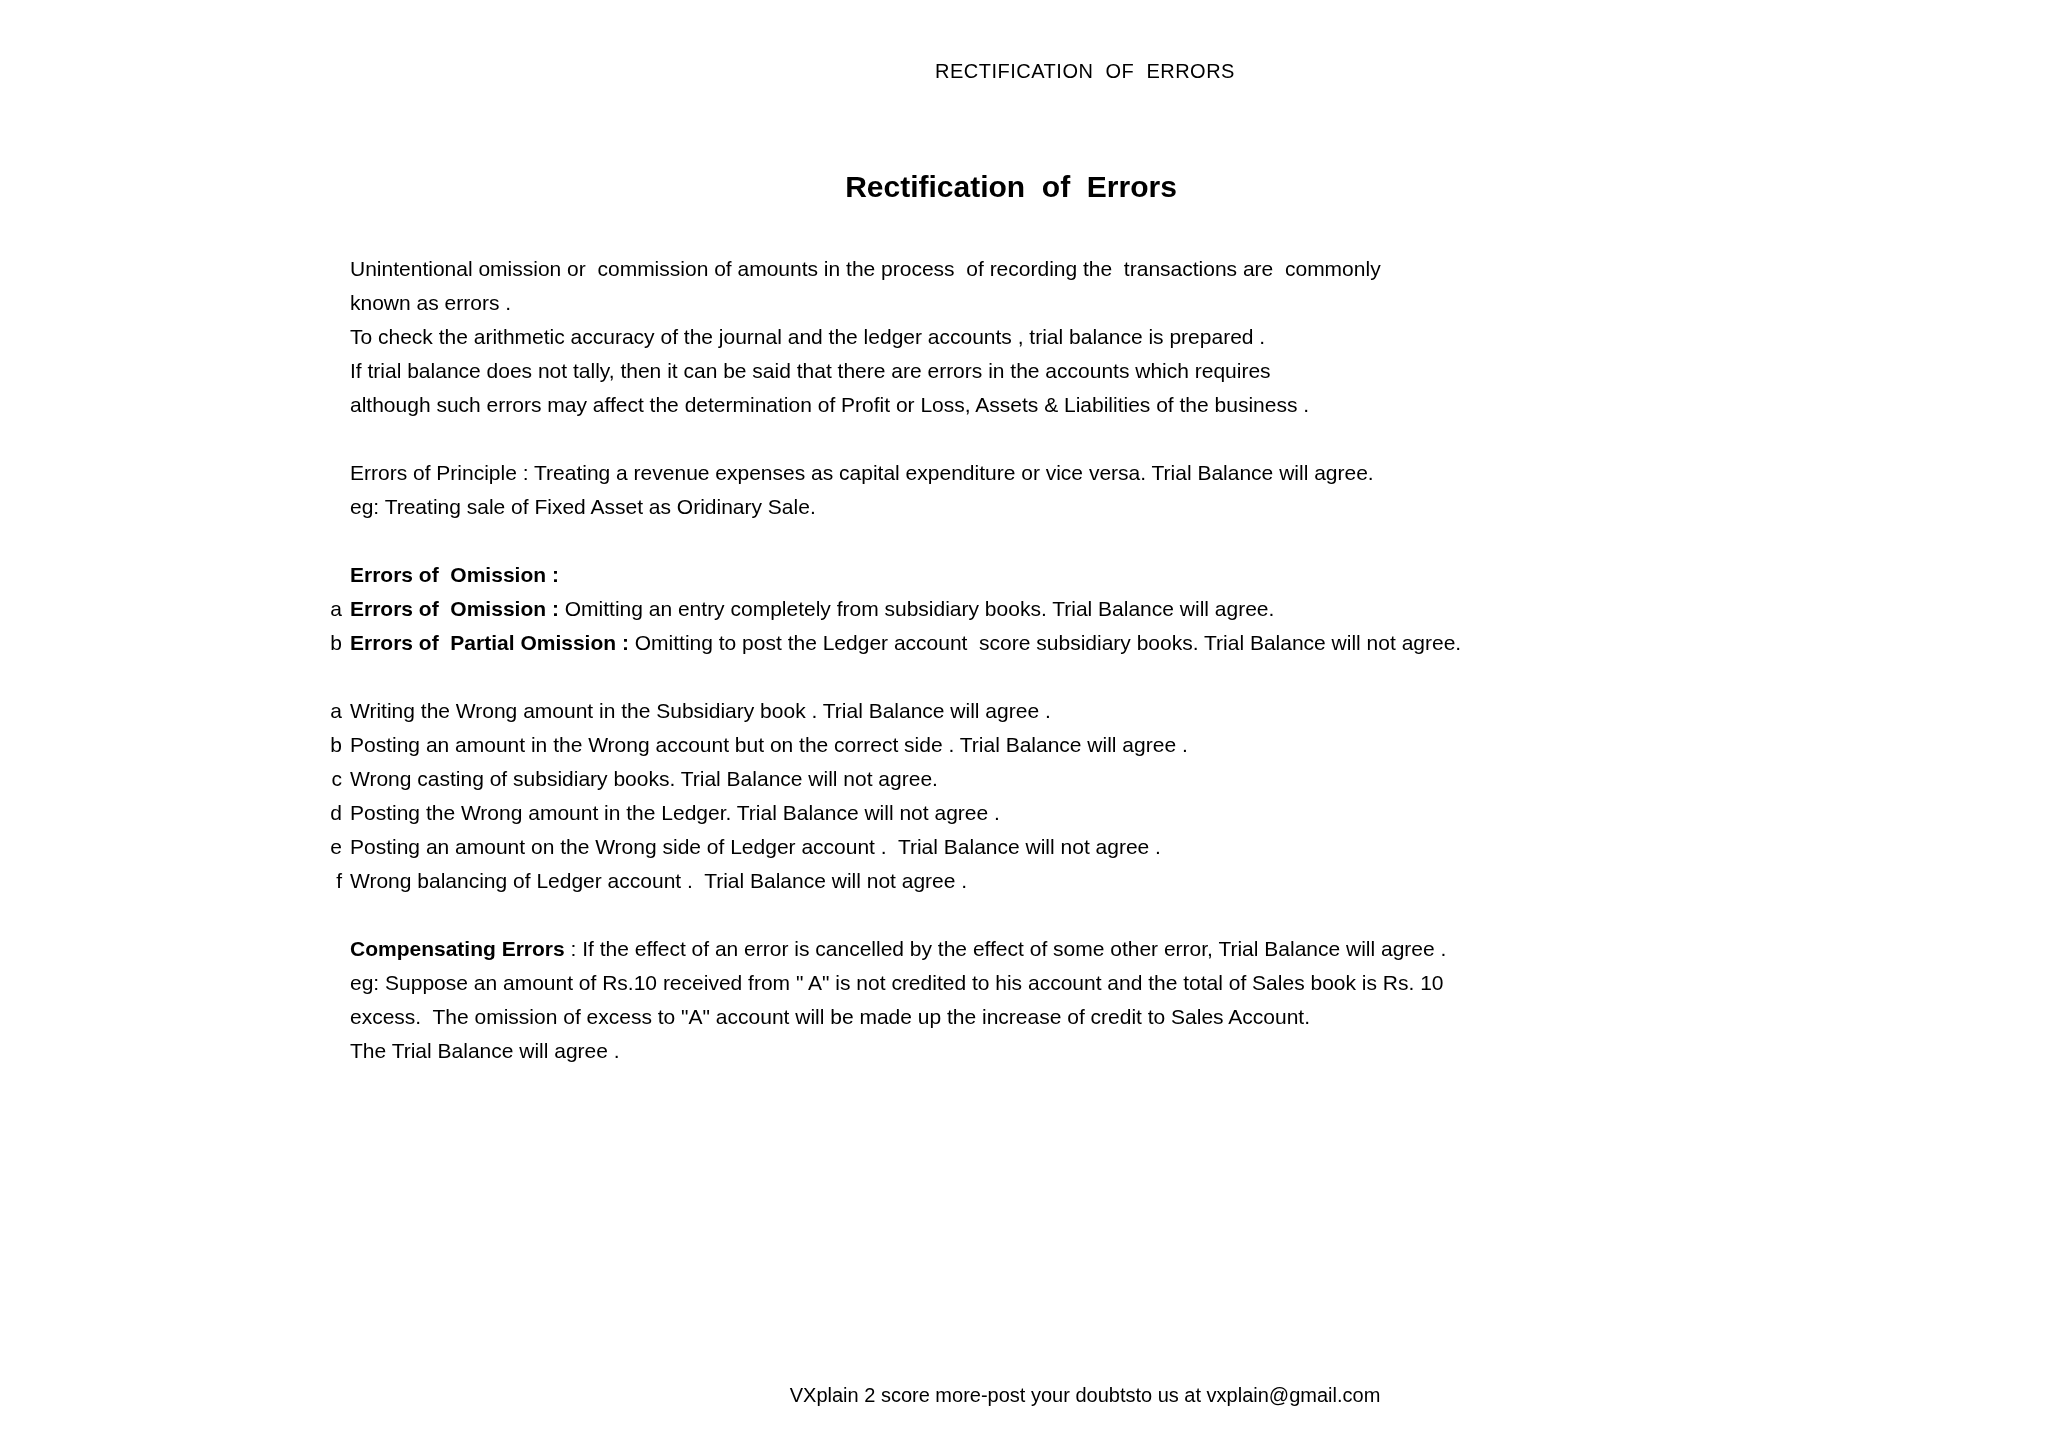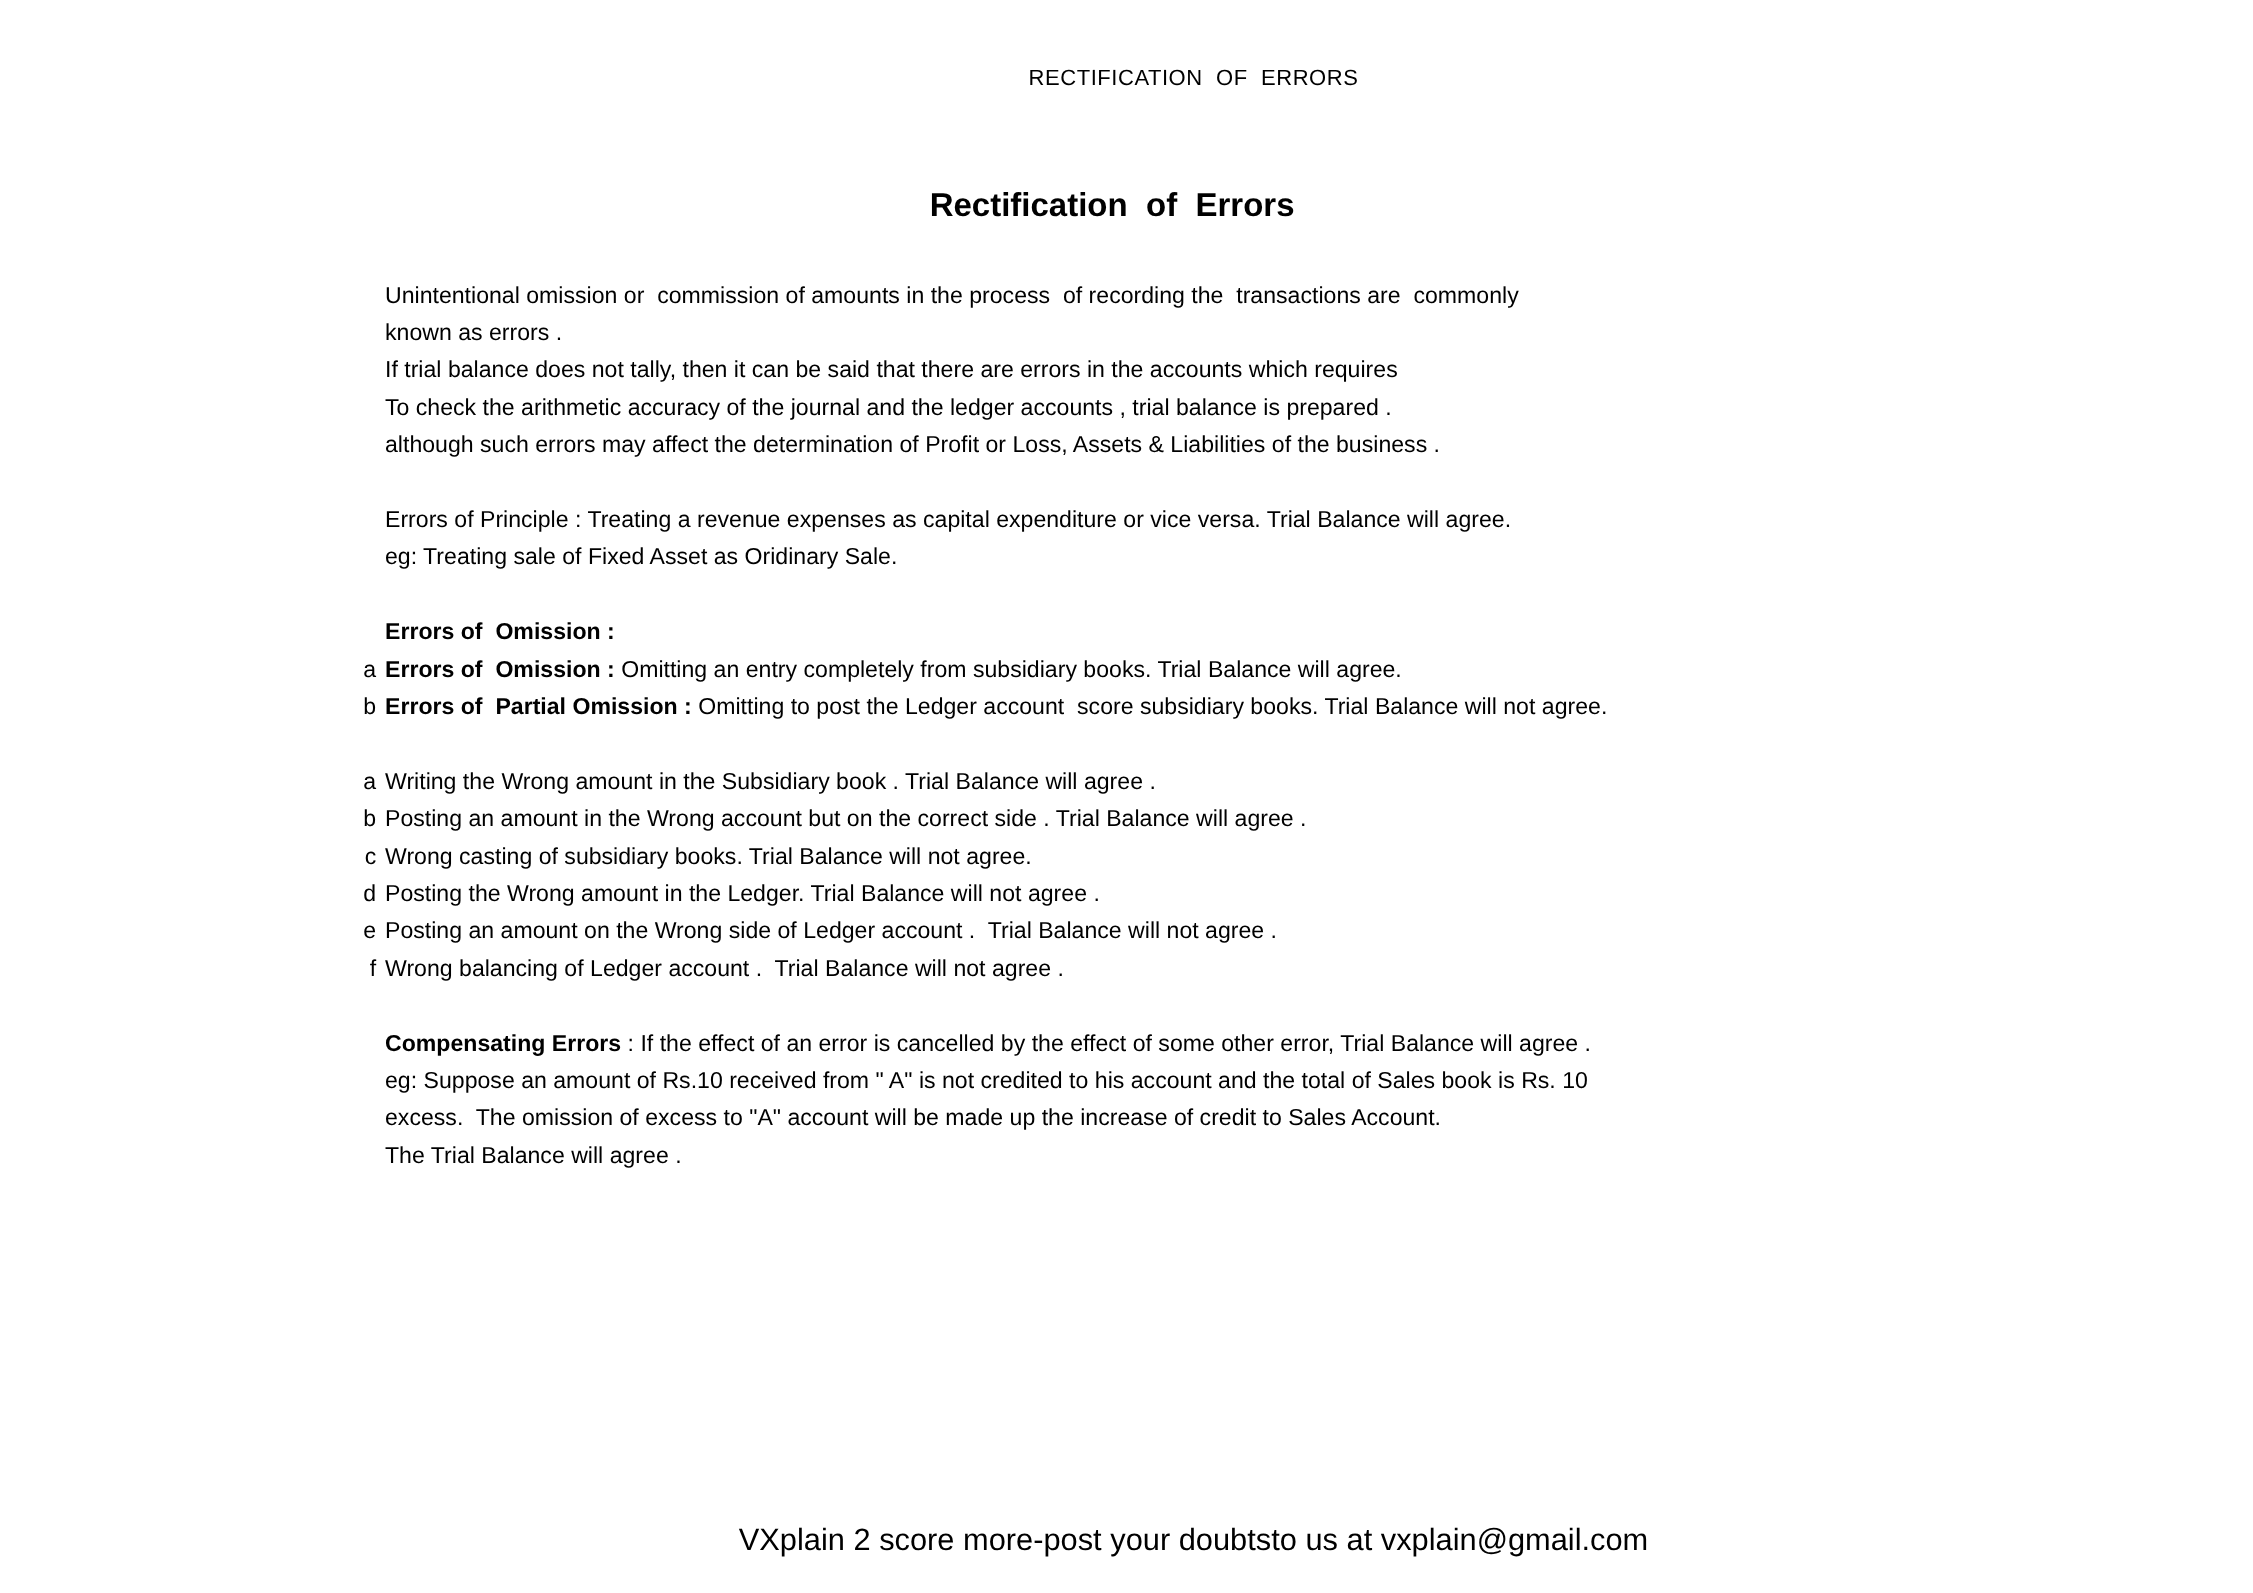--- a/index.html
+++ b/index.html
@@ -63,21 +63,21 @@
   }
   .run { white-space: pre; margin-top: 32px; }
   .run.bold { font-weight: bold; }
 
   .page-footer {
     position: absolute;
     top: 1384px;
     left: 50%;
     transform: translateX(-50%);
     margin-left: 61px;
-    font-size: 28px;
+    font-size: 20px;
     white-space: pre;
     text-align: right;
   }
 </style>
 </head>
 <body>
 
 <div class="page">
   <div class="page-header">RECTIFICATION  OF  ERRORS</div>
 
@@ -87,25 +87,25 @@
       <div class="line">
         <span class="label"></span>
         <span class="text"><span class="run">Unintentional omission or  commission of amounts in the process  of recording the  transactions are  commonly</span></span>
       </div>
       <div class="line">
         <span class="label"></span>
         <span class="text"><span class="run">known as errors .</span></span>
       </div>
       <div class="line">
         <span class="label"></span>
-        <span class="text"><span class="run">If trial balance does not tally, then it can be said that there are errors in the accounts which requires</span></span>
+        <span class="text"><span class="run">To check the arithmetic accuracy of the journal and the ledger accounts , trial balance is prepared .</span></span>
       </div>
       <div class="line">
         <span class="label"></span>
-        <span class="text"><span class="run">To check the arithmetic accuracy of the journal and the ledger accounts , trial balance is prepared .</span></span>
+        <span class="text"><span class="run">If trial balance does not tally, then it can be said that there are errors in the accounts which requires</span></span>
       </div>
       <div class="line">
         <span class="label"></span>
         <span class="text"><span class="run">although such errors may affect the determination of Profit or Loss, Assets &amp; Liabilities of the business .</span></span>
       </div>
       <div class="line">
         <span class="label"></span>
         <span class="text"></span>
       </div>
       <div class="line">

